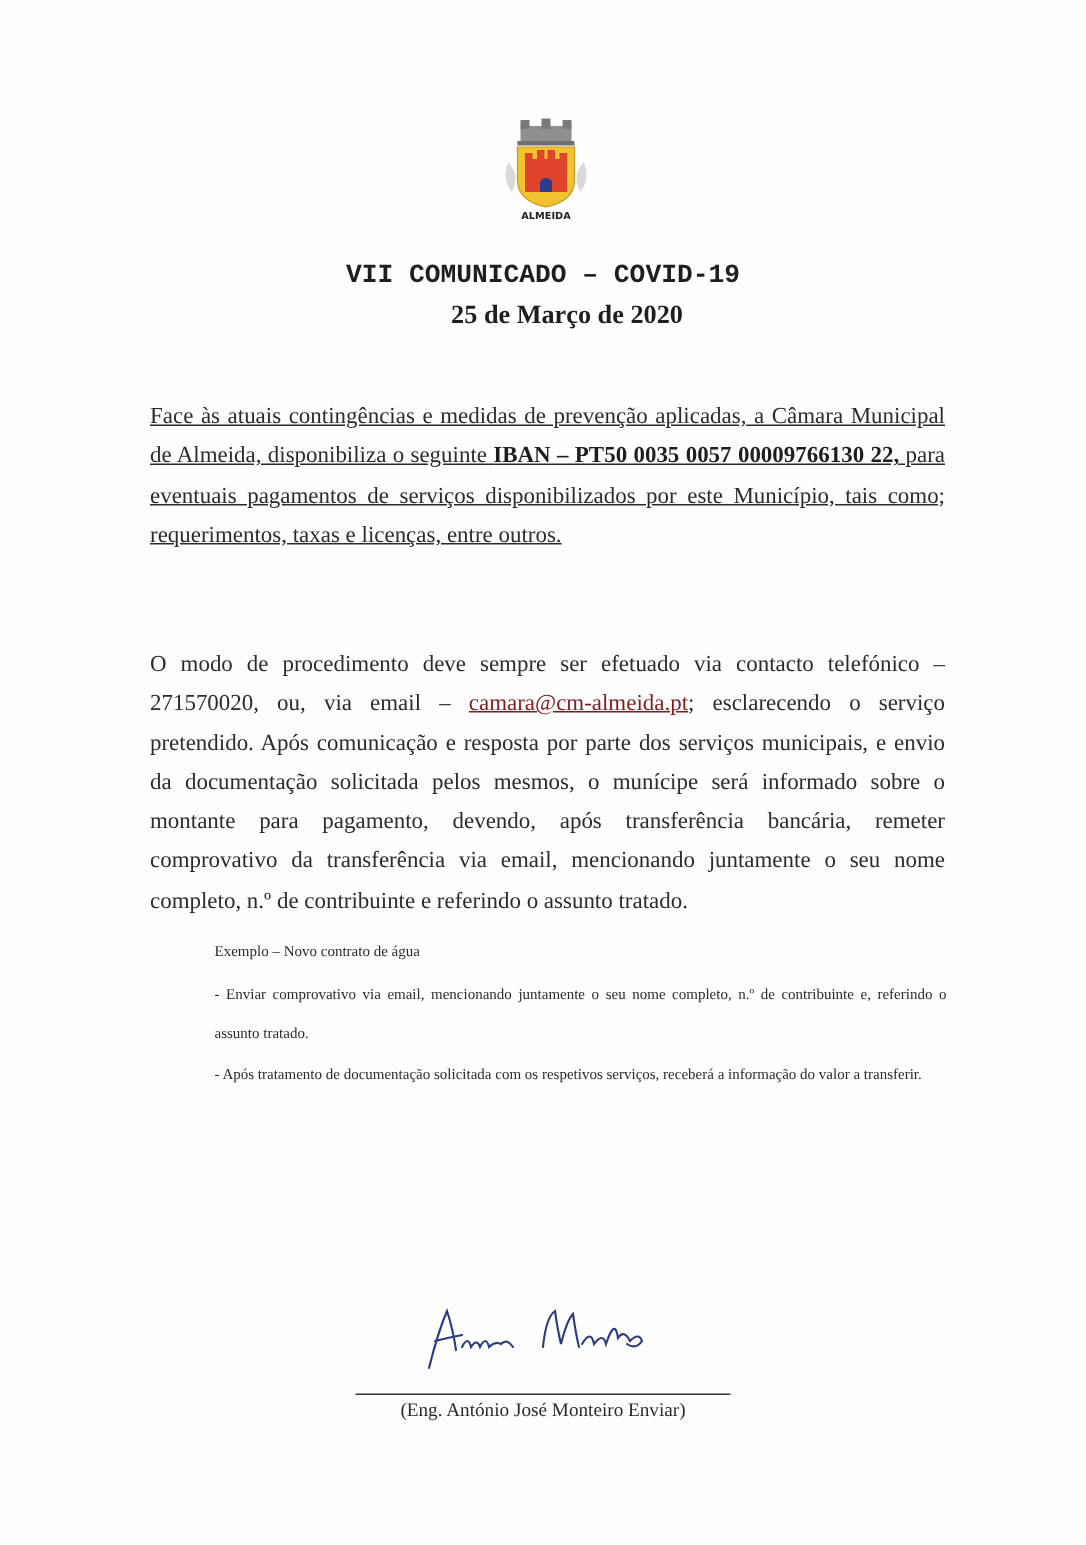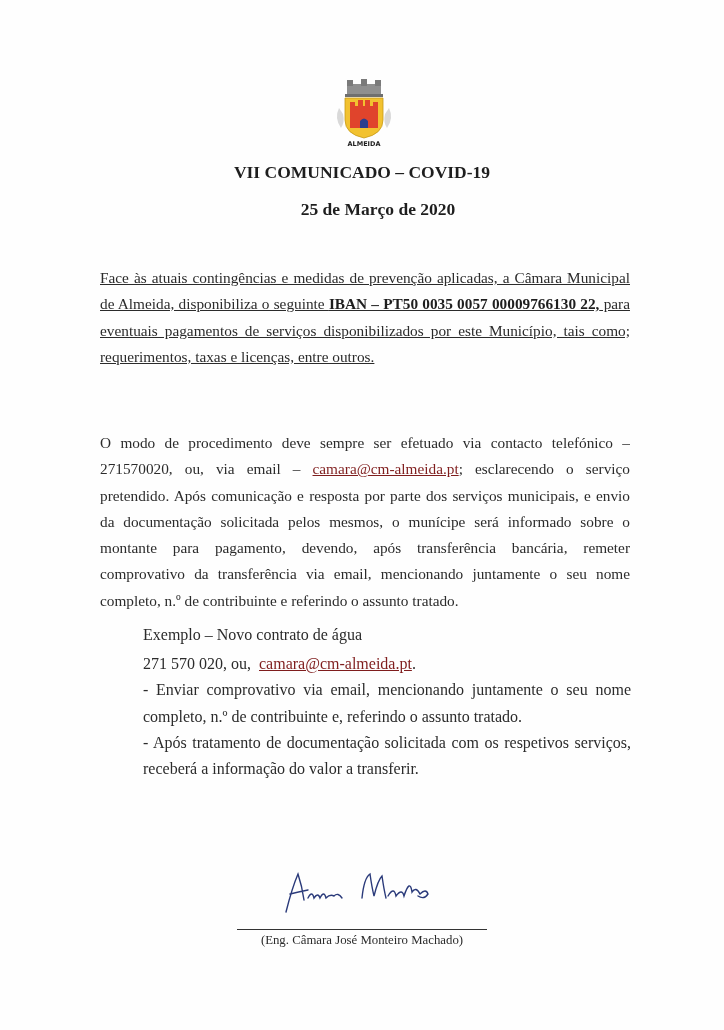--- a/index.html
+++ b/index.html
@@ -4,30 +4,30 @@
 <style>
   html, body { margin:0; padding:0; background:#ffffff; }
   body { width:724px; height:1030px; position:relative; overflow:hidden;
          font-family:"Liberation Serif", "DejaVu Serif", serif; color:#2a2a2a; }
   .page { position:absolute; left:0; top:0; width:724px; height:1030px; background:#fefefe; }
 
   .crest { position:absolute; left:333px; top:78px; width:62px; height:70px; }
 
   .title { position:absolute; left:0; width:724px; text-align:center; font-weight:bold;
            font-size:17.5px; color:#1e1e1e; }
-  .title.t1 { top:162px; }
+  .title.t1 { top:174px;font-family:Liberation Mono, monospace; }
   .title.t2 { top:199px;margin-left:16px; }
 
   .para { position:absolute; left:100px; width:530px; font-size:15.3px; line-height:26.3px;
           text-align:justify; color:#2b2b2b; }
   .para.p1 { top:265px;text-decoration:underline; }
   .para.p2 { top:430px; }
   .para b { font-weight:bold; color:#1e1e1e; }
 
-  .ex { position:absolute; left:143px; width:488px; font-size:16px; line-height:26.3px;
+  .ex { position:absolute; left:143px; width:488px; font-size:10px; line-height:26.3px;
         text-align:justify; color:#2b2b2b; }
   .ex.e0 { top:622px; }
   .ex.e1 { top:651px; }
 
   a.mail { color:#7f1d1d; text-decoration:underline; }
 
   .sig-title { position:absolute; left:0; width:724px; top:846px; text-align:center;
                font-size:15.3px; color:#2b2b2b; }
   .signature { position:absolute; left:278px; top:868px; width:160px; height:50px; }
   .sig-line { position:absolute; left:237px; top:929px; width:250px; height:1px; background:#333; }
@@ -66,31 +66,30 @@
   <div class="title t2">25 de Março de 2020</div>
 
   <div class="para p1"><span>Face às atuais contingências e medidas de prevenção aplicadas, a Câmara Municipal de Almeida, disponibiliza o seguinte </span><b>IBAN – PT50 0035 0057 00009766130 22,</b><span> para eventuais pagamentos de serviços disponibilizados por este Município, tais como; requerimentos, taxas e licenças, entre outros.</span></div>
 
   <div class="para p2"><span>O modo de procedimento deve sempre ser efetuado via contacto telefónico – 271570020, ou, via email – </span><a class="mail">camara@cm-almeida.pt</a><span>; esclarecendo o serviço pretendido. Após comunicação e resposta por parte dos serviços municipais, e envio da documentação solicitada pelos mesmos, o munícipe será informado sobre o montante para pagamento, devendo, após transferência bancária, remeter comprovativo da transferência via email, mencionando juntamente o seu nome completo, n.º de contribuinte e referindo o assunto tratado.</span></div>
 
   <div class="ex e0">Exemplo – Novo contrato de água</div>
 
   <div class="ex e1">
     <div>
-      <div><span style="white-space:pre">271 570 020, ou,  </span><a class="mail">camara@cm-almeida.pt</a><span>.</span></div>
     </div>
     <div>- Enviar comprovativo via email, mencionando juntamente o seu nome completo, n.º de contribuinte e, referindo o assunto tratado.</div>
     <div>- Após tratamento de documentação solicitada com os respetivos serviços, receberá a informação do valor a transferir.</div>
   </div>
 
 
   <svg class="signature" viewBox="0 0 160 50">
     <g fill="none" stroke="#2a3a7a" stroke-width="1.4" stroke-linecap="round">
       <path d="M8 44 Q14 20 20 6 Q24 18 26 32 M12 26 Q20 24 30 22"></path>
       <path d="M30 30 Q34 22 36 30 Q40 24 42 30 Q46 22 48 30 Q52 26 56 28 Q60 24 64 30"></path>
       <path d="M84 30 Q86 10 92 6 Q94 20 96 28 Q100 12 104 8 Q106 22 108 30"></path>
       <path d="M110 28 Q116 18 118 28 Q124 20 126 28 Q132 10 134 24 Q138 18 142 26 Q148 20 150 26 Q146 32 140 28"></path>
     </g>
   </svg>
 
   <div class="sig-line"></div>
-  <div class="sig-name">(Eng. Câmara José Monteiro Machado)</div>
+  <div class="sig-name">(Eng. António José Monteiro Enviar)</div>
 </div>
 
 </body></html>

